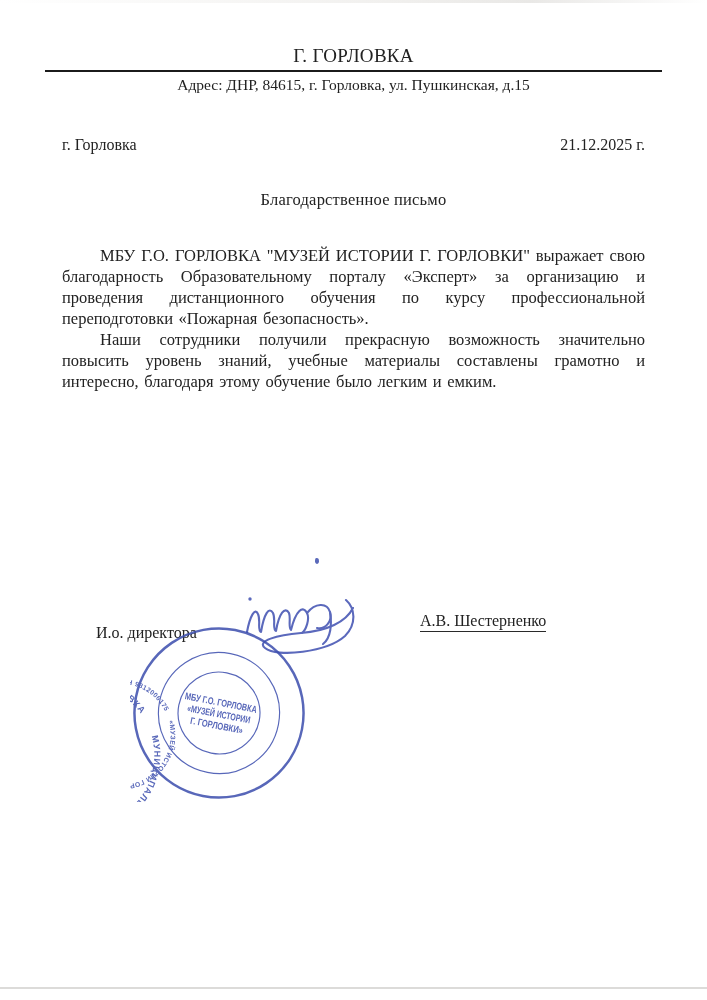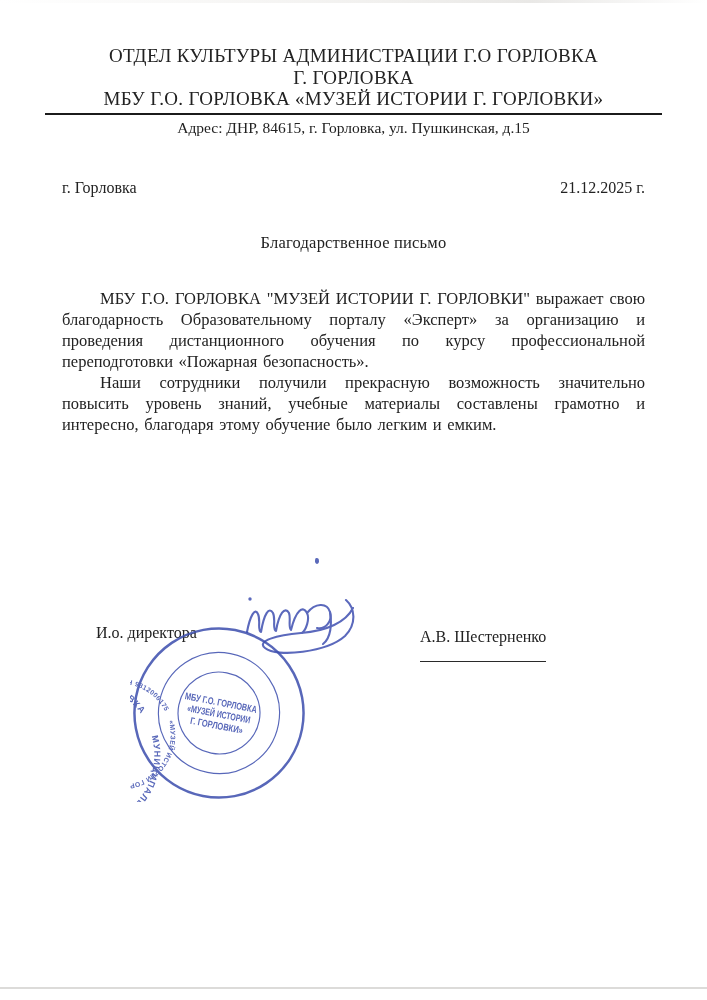--- a/index.html
+++ b/index.html
@@ -27,37 +27,35 @@
   .addr-line{font-size:15.5px;line-height:19.5px;text-align:center;margin-top:3px;white-space:nowrap;}
 
   .dateline{display:flex;justify-content:space-between;margin-top:42px;font-size:16px;}
   .doc-title{text-align:center;margin-top:36px;font-size:16.5px;letter-spacing:.2px;}
 
   .bodytext{margin-top:35px;font-size:16.5px;line-height:21px;text-align:justify;word-spacing:1.5px;}
   .bodytext p{margin:0;text-indent:38px;}
 
   .sig-row{position:absolute;top:612px;left:0;width:707px;font-size:16px;}
   .sig-role{position:absolute;left:96px;top:12px;}
-  .sig-name{position:absolute;left:420px;top:16px;border-bottom:1.3px solid #2a2a2a;padding-bottom:15px;}
+  .sig-name{position:absolute;left:420px;top:0;border-bottom:1.3px solid #2a2a2a;padding-bottom:1px;}
 
   .signature-svg{position:absolute;left:243px;top:586px;width:130px;height:85px;}
   .stamp-svg{position:absolute;left:130px;top:624px;width:178px;height:178px;}
   .ink-speck{position:absolute;left:315px;top:558px;width:4px;height:6px;background:#3d4fae;border-radius:40% 60% 50% 50%;opacity:.85;}
 </style>
 </head>
 <body>
 
 <div class="page">
 
   <div class="scan-edge-top"></div>
 
   <div class="hdr">
-    <div class="hdr-line">ОТДЕЛ КУЛЬТУРЫ АДМИНИСТРАЦИИ Г.О ГОРЛОВКА</div>
     <div class="hdr-line">Г. ГОРЛОВКА</div>
-    <div class="hdr-line">МБУ Г.О. ГОРЛОВКА «МУЗЕЙ ИСТОРИИ Г. ГОРЛОВКИ»</div>
     <div class="rule"></div>
     <div class="addr-line">Адрес: ДНР, 84615, г. Горловка, ул. Пушкинская, д.15</div>
   </div>
 
   <div class="dateline">
     <span>г. Горловка</span>
     <span>21.12.2025 г.</span>
   </div>
 
   <div class="doc-title">Благодарственное письмо</div>

